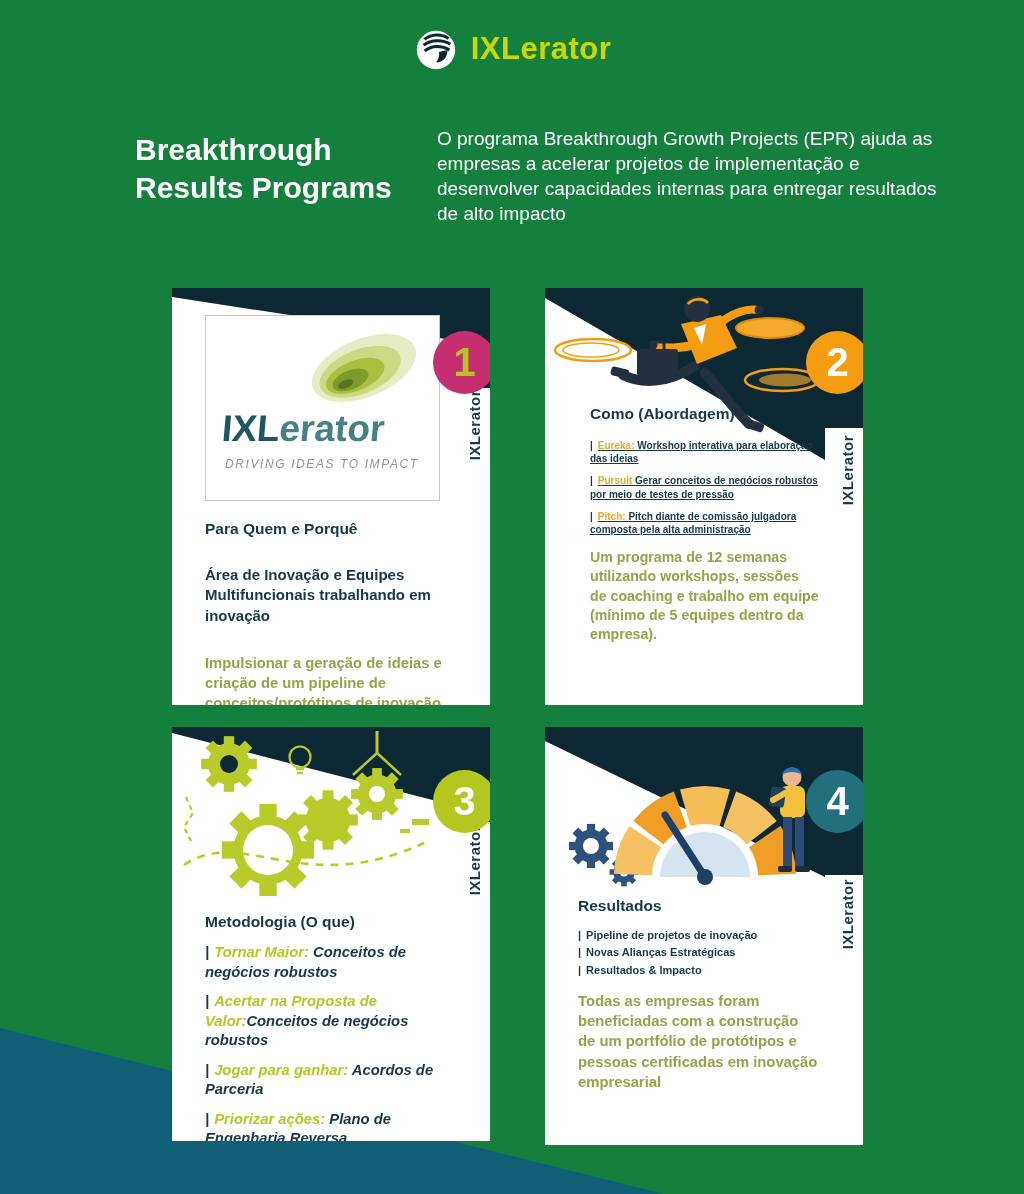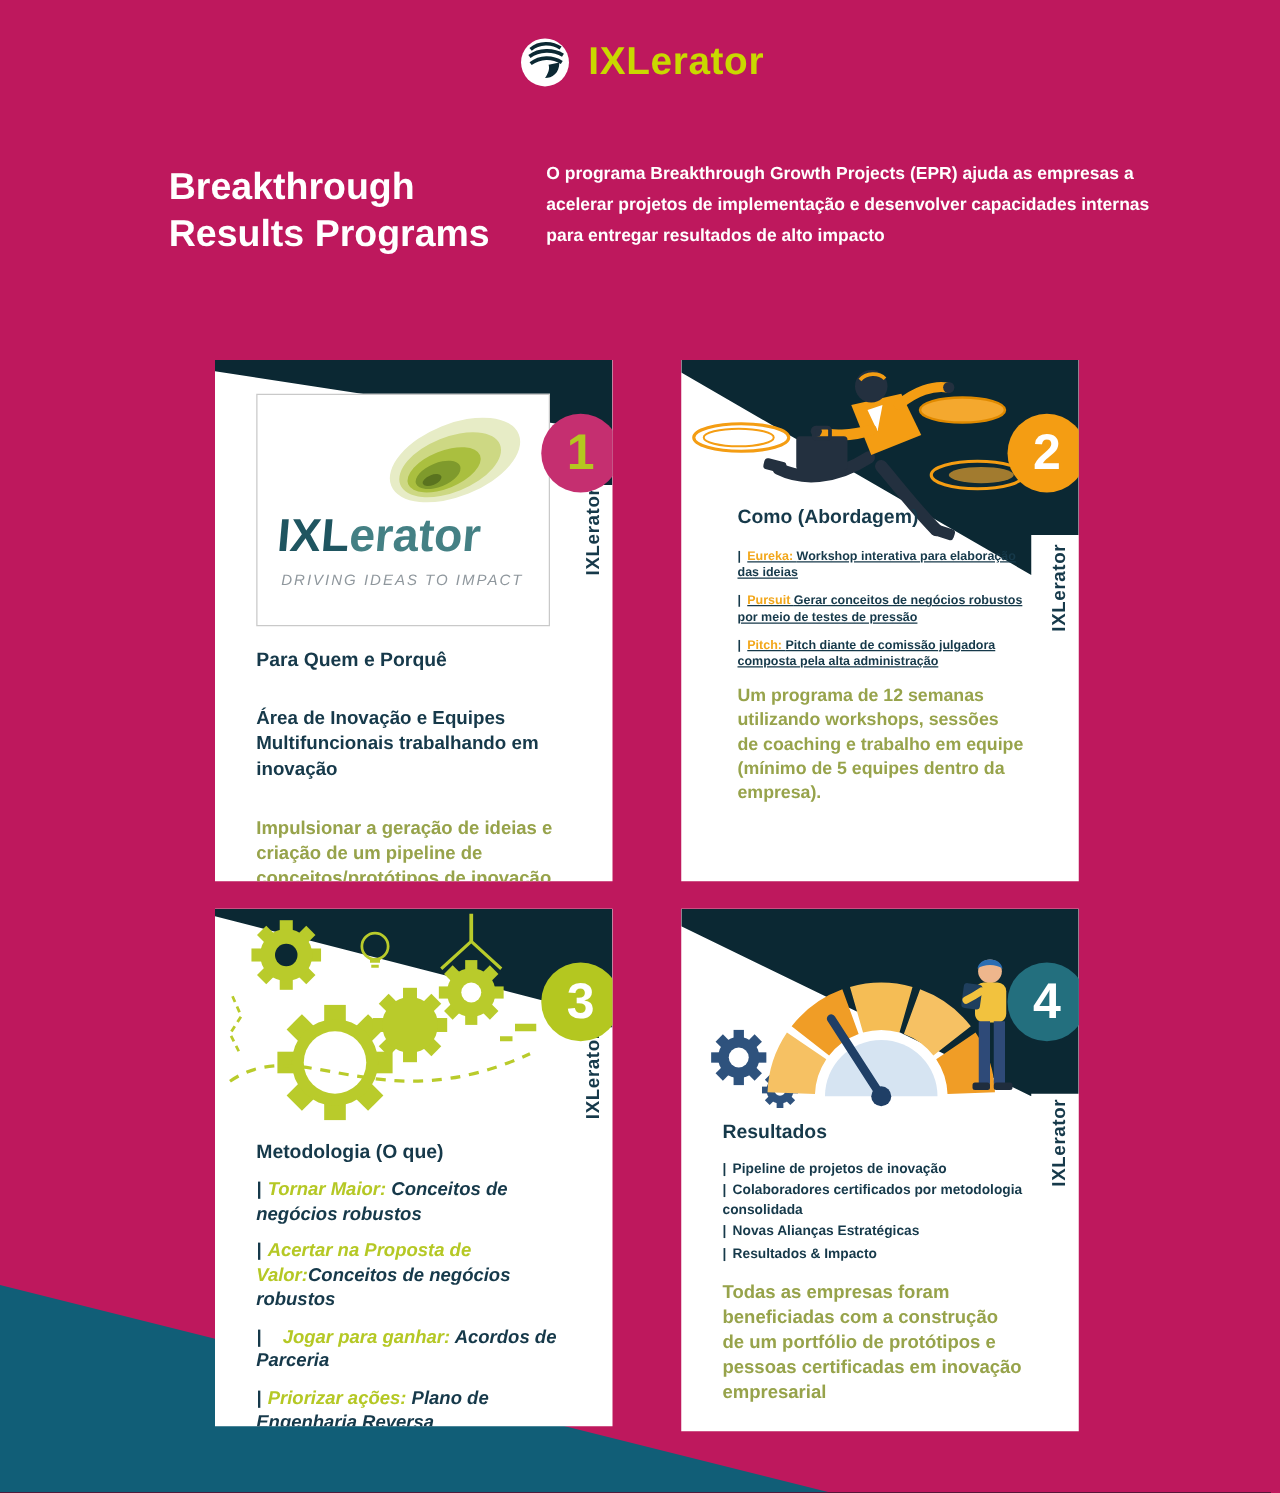--- a/index.html
+++ b/index.html
@@ -1,28 +1,28 @@
 <!DOCTYPE html>
 <html><head>
 <meta charset="utf-8">
 <style>
   html,body{margin:0;padding:0;background:#06161d;}
-  .page{position:relative;width:1024px;height:1194px;background:#be185d;overflow:hidden;
+  .page{position:relative;width:1024px;height:1194px;background:#15803d;overflow:hidden;
         font-family:"Liberation Sans",sans-serif;}
   .bg-accent{position:absolute;left:0;top:1028px;width:664px;height:166px;background:#115e77;
         clip-path:polygon(0 0,100% 100%,0 100%);}
   
   .hdr{position:absolute;top:26px;left:0;width:100%;display:flex;justify-content:center;
         align-items:center;gap:12px;}
   .hdr .brand{color:#c9d800;font-size:31px;font-weight:bold;letter-spacing:.5px;}
   
   .intro-title{position:absolute;left:135px;top:131px;color:#ffffff;font-size:30px;
         font-weight:bold;line-height:38px;}
   .intro-desc{position:absolute;left:437px;top:126px;width:500px;color:#ffffff;
-        font-size:14px;font-weight:bold;line-height:25px;}
+        font-size:19px;font-weight:normal;line-height:25px;}
   
   .card{position:absolute;width:318px;height:417px;background:#ffffff;overflow:hidden;}
   .c1{left:172px;top:288px;}
   .c2{left:545px;top:288px;}
   .c3{left:172px;top:727px;height:414px;}
   .c4{left:545px;top:727px;height:418px;}
   .wedge{position:absolute;inset:0;background:#0b2833;z-index:1;}
   .c1 .wedge{clip-path:polygon(0 0,100% 0,100% 100px,280px 100px,280px 52px,0 9px);}
   .c2 .wedge{clip-path:polygon(0 0,100% 0,100% 140px,280px 140px,280px 172px,0 10px);}
   .c3 .wedge{clip-path:polygon(0 0,100% 0,100% 95px,280px 95px,280px 78px,0 6px);}
@@ -187,21 +187,21 @@
       <rect x="228" y="102" width="10" height="4" fill="#b9cb2b"></rect>
     </svg>
     <div class="badge" style="background-color: rgb(180, 199, 32); color: rgb(255, 255, 255);">
       <span>3</span>
     </div>
     <div class="side-label">IXLerator</div>
     <div class="body">
       <div class="heading">Metodologia (O que)</div>
       <div class="bullet"><span class="pipe">|</span><span class="lbl" style="color: rgb(181, 200, 37);">Tornar Maior: </span><span>Conceitos de negócios robustos</span></div>
       <div class="bullet"><span class="pipe">|</span><span class="lbl" style="color: rgb(181, 200, 37);">Acertar na Proposta de Valor:</span><span>Conceitos de negócios robustos</span></div>
-      <div class="bullet"><span class="pipe">|</span><span class="lbl" style="color: rgb(181, 200, 37); margin-left: 12px;">Jogar para ganhar: </span><span>Acordos de Parceria</span></div>
+      <div class="bullet"><span class="pipe">|</span><span class="lbl" style="color: rgb(181, 200, 37);">Jogar para ganhar: </span><span>Acordos de Parceria</span></div>
       <div class="bullet"><span class="pipe">|</span><span class="lbl" style="color: rgb(181, 200, 37);">Priorizar ações: </span><span>Plano de Engenharia Reversa</span></div>
 
     </div>
   </article>
 
   <article class="card c4">
     <div class="wedge"></div>
     <svg class="illus" width="290" height="170" viewBox="0 0 290 170">
       <g fill="#2e527d">
         <use href="#gear" x="23" y="96" width="46" height="46"></use>
@@ -229,20 +229,19 @@
       <rect x="233" y="139" width="14" height="6" rx="2" fill="#1f2d3d"></rect>
       <rect x="250" y="139" width="15" height="6" rx="2" fill="#1f2d3d"></rect>
     </svg>
     <div class="badge" style="background-color: rgb(35, 111, 126); color: rgb(255, 255, 255);">
       <span>4</span>
     </div>
     <div class="side-label">IXLerator</div>
     <div class="body">
       <div class="heading">Resultados</div>
       <div class="bullet"><span class="pipe">|</span><span>Pipeline de projetos de inovação</span></div>
-      <div class="bullet"><span class="pipe">|</span><span>Colaboradores certificados por metodologia consolidada</span></div>
       <div class="bullet"><span class="pipe">|</span><span>Novas Alianças Estratégicas</span></div>
       <div class="bullet"><span class="pipe">|</span><span>Resultados &amp; Impacto</span></div>
       <div class="card-para">Todas as empresas foram beneficiadas com a construção de um portfólio de protótipos e pessoas certificadas em inovação empresarial</div>
 
     </div>
   </article>
 </div>
 
 </body></html>

